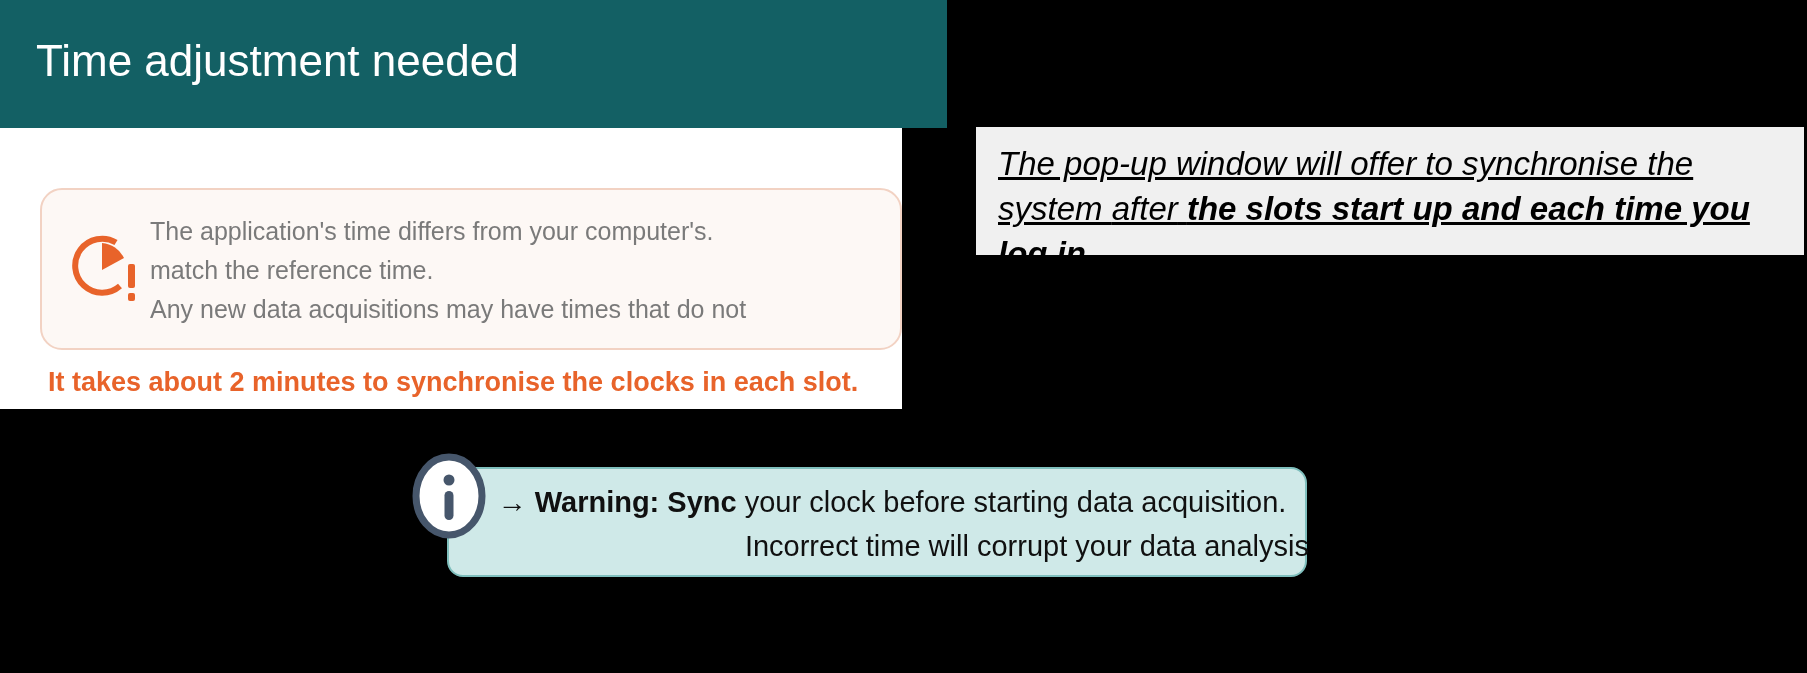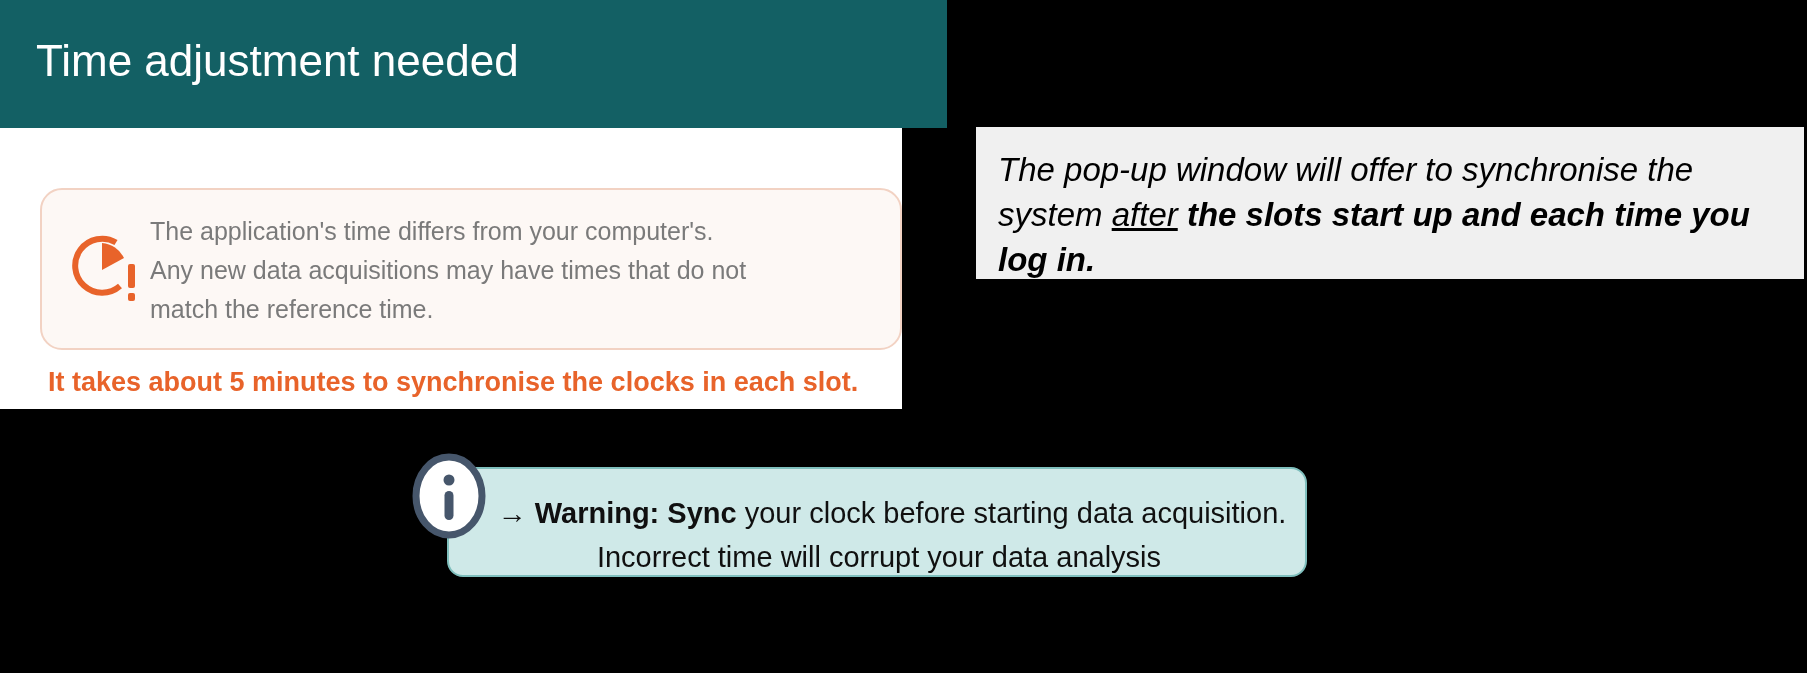--- a/index.html
+++ b/index.html
@@ -88,24 +88,25 @@
     font-family: "Liberation Sans", sans-serif;
     white-space: nowrap;
   }
 
   
   #popup-note-box {
     position: absolute;
     left: 976px;
     top: 127px;
     width: 828px;
-    height: 152px;
+    height: 128px;
     background: #f0f0f0;
     box-sizing: border-box;
-    padding: 20px 22px 0 22px;
+    padding: 14px 22px 0 22px;
+    text-decoration: underline;
   }
 
   #popup-note-text {
     font-size: 33px;
     line-height: 45px;
     font-style: italic;
     color: #000000;
     font-family: "Liberation Sans", sans-serif;
   }
   #popup-note-text .u { text-decoration: underline; }
@@ -120,31 +121,31 @@
     height: 110px;
     background: #cfe9e8;
     border: 2px solid #7fbfbd;
     border-radius: 16px;
     box-sizing: border-box;
   }
 
   #warning-text {
     position: absolute;
     left: 0;
-    top: 22px;
+    top: 11px;
     width: 860px;
     text-align: center;
     font-size: 29px;
     line-height: 44px;
     color: #101010;
     font-family: "Liberation Sans", sans-serif;
   }
   #warning-text .b { font-weight: bold; }
   #warning-line-1 { display: block; padding-left: 26px; }
-  #warning-line-2 { display: block; }
+  #warning-line-2 { display: block; text-align: right; }
 
   #info-icon {
     position: absolute;
     left: 410px;
     top: 452px;
     width: 78px;
     height: 88px;
   }
 </style>
 </head>
@@ -165,26 +166,26 @@
 
         <path d="M34 36 L34 9 A27 27 0 0 1 56 24 Z" fill="#e8632a"></path>
 
         <rect x="60" y="30" width="7" height="24" rx="2" fill="#e8632a"></rect>
         <rect x="60" y="59" width="7" height="8" rx="2" fill="#e8632a"></rect>
       </svg>
     </span>
 
     <div id="alert-text">
       <span>The application's time differs from your computer's.</span>
+      <span>match the reference time.</span>
       <span>Any new data acquisitions may have times that do not</span>
-      <span>match the reference time.</span>
     </div>
   </div>
 
-  <div id="sync-note">It takes about 5 minutes to synchronise the clocks in each slot.</div>
+  <div id="sync-note">It takes about 2 minutes to synchronise the clocks in each slot.</div>
 </div>
 
 <div id="popup-note-box">
   <div id="popup-note-text"><span>The pop-up window will offer to synchronise the system </span><span class="u">after</span><span> </span><span class="b">the slots start up and each time you log in.</span></div>
 </div>
 
 <div id="warning-callout">
   <div id="warning-text">
     <span id="warning-line-1"><span>→ </span><span class="b">Warning: Sync</span><span> your clock before starting data acquisition.</span></span>
     <span id="warning-line-2">Incorrect time will corrupt your data analysis</span>

